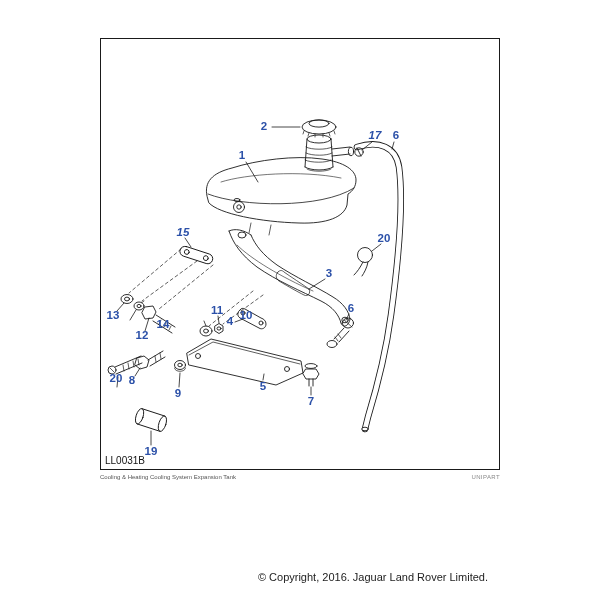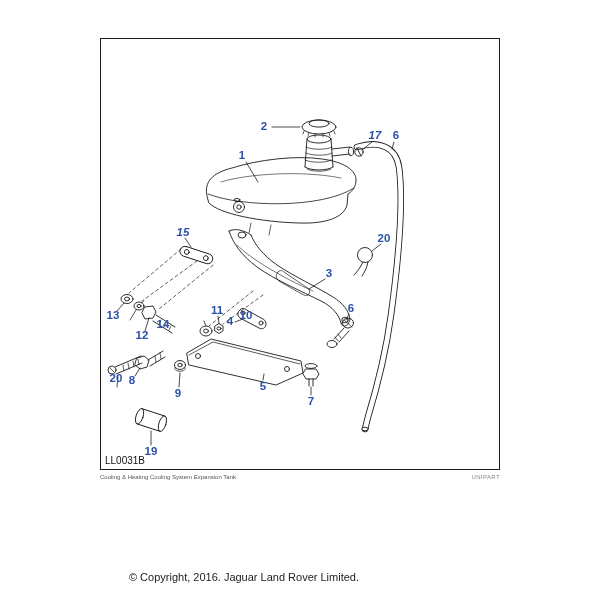--- a/index.html
+++ b/index.html
@@ -4,21 +4,21 @@
 <style>
   html,body{margin:0;padding:0;background:#fff;}
   .page{position:relative;width:600px;height:600px;background:#fff;font-family:"Liberation Sans",sans-serif;overflow:hidden;}
   .frame{position:absolute;left:100px;top:38px;width:400px;height:432px;border:1px solid #1a1a1a;box-sizing:border-box;}
   .frame svg{position:absolute;left:0;top:0;width:398px;height:430px;}
   #callout-layer{position:absolute;left:0;top:0;width:398px;height:430px;}
   #callout-layer .callout{position:absolute;transform:translate(-50%,-50%);font-size:11.5px;font-weight:bold;line-height:1;}
   .code{position:absolute;left:4px;bottom:3px;font-size:10px;color:#111;}
   .subcaption{position:absolute;left:100px;top:474px;width:400px;display:flex;justify-content:space-between;font-size:6px;color:#555;}
   .brand{color:#888;letter-spacing:0.4px;}
-  .copyright{position:absolute;left:0;top:571px;width:488px;text-align:center;font-size:11px;color:#222;}
+  .copyright{position:absolute;left:0;top:571px;width:488px;text-align:right;font-size:11px;color:#222;}
 </style>
 </head>
 <body>
 
 <div class="page">
 
   <div class="frame">
     <svg viewBox="0 0 398 430">
       <g fill="none" stroke="#1a1a1a" stroke-width="0.9" stroke-linecap="round" stroke-linejoin="round">
 

